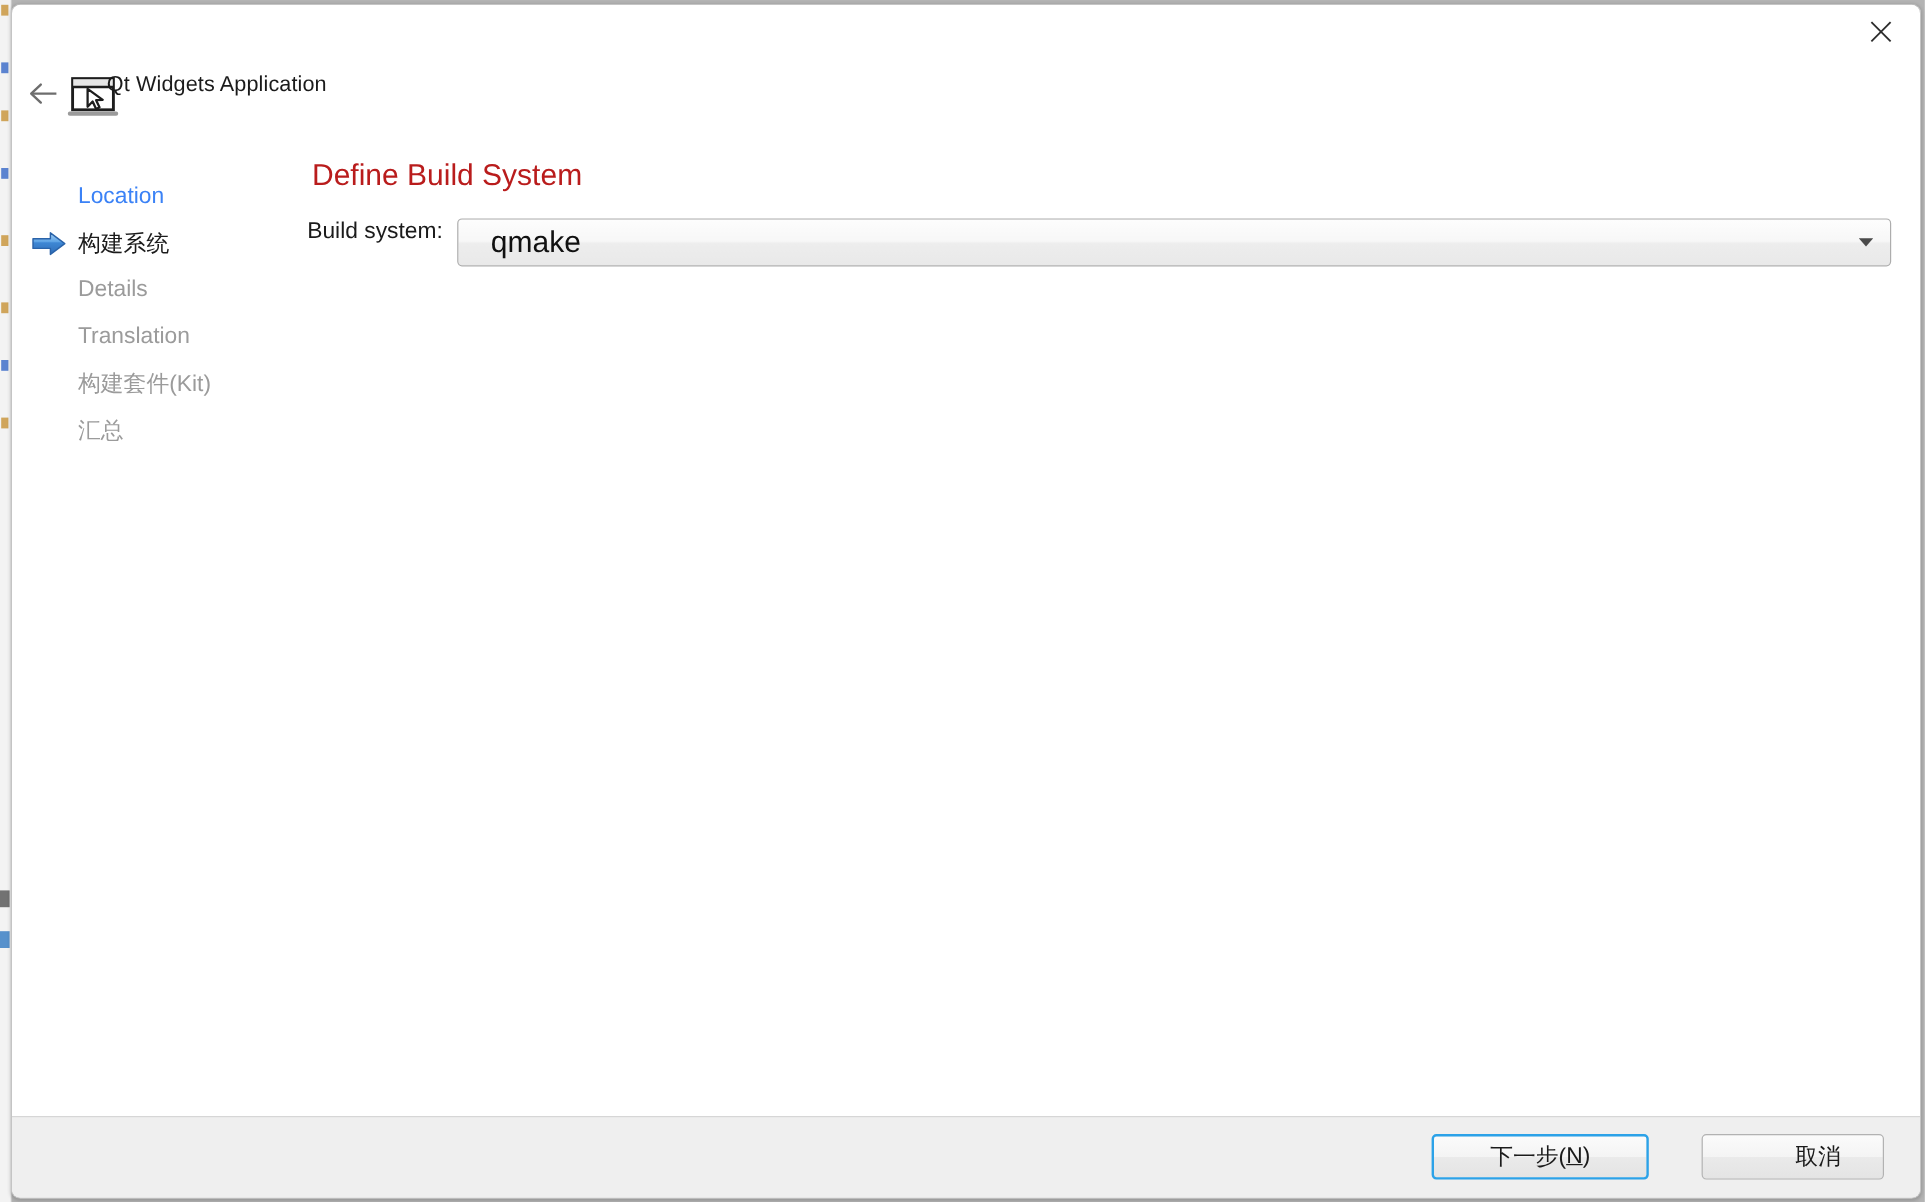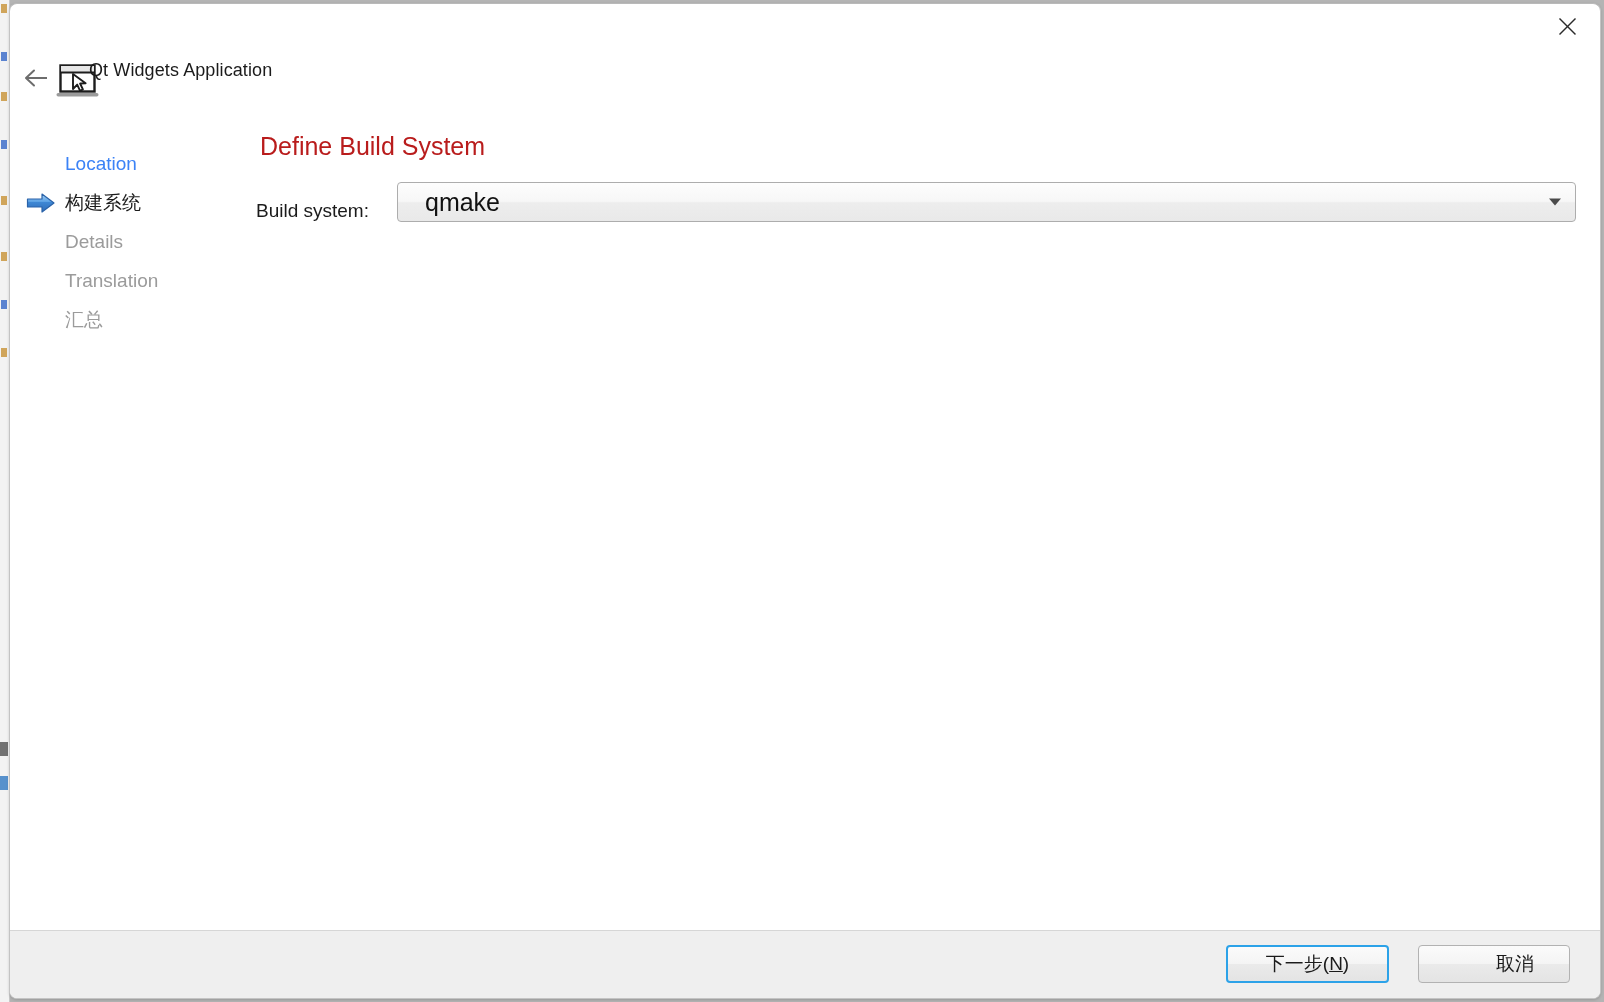--- a/index.html
+++ b/index.html
@@ -147,22 +147,21 @@
     font-size: 25px;
     color: #b91c1c;
     white-space: nowrap;
   }
   #form-row {
     position: absolute;
     left: 246px;
     top: 178px;
     width: 1320px;
     display: flex;
-    align-items: flex-end;
-    gap: 16px;
+    align-items: flex-start;
   }
   #buildsystem-label {
     font-size: 19px;
     color: #1b1b1b;
     white-space: nowrap;
     margin-right: 12px;
   }
   #buildsystem-combo {
     position: relative;
     flex: 1;
@@ -212,22 +211,22 @@
     display: flex;
     align-items: center;
     justify-content: center;
     font-size: 19px;
     color: #1b1b1b;
     background: linear-gradient(to bottom, #fbfbfb 0%, #f4f4f4 50%, #eaeaea 51%, #e4e4e4 100%);
     cursor: pointer;
     white-space: nowrap;
   }
   #next-button {
-    right: 211px;
-    width: 163px;
+    right: 226px;
+    width: 181px;
     border: 2px solid #2ca2e8;
   }
   #cancel-button {
     right: 30px;
     width: 152px;
     border: 1px solid #b2b2b2;
     padding-left: 42px;
   }
   .accel { text-decoration: underline; }
 </style>
@@ -306,20 +305,24 @@
     <div class="step-row disabled">
       <span class="step-marker"></span>
       <span class="step-label">Details</span>
     </div>
 
     <div class="step-row disabled">
       <span class="step-marker"></span>
       <span class="step-label">Translation</span>
     </div>
 
+    <div class="step-row disabled">
+      <span class="step-marker"></span>
+      <span class="step-label">构建套件(Kit)</span>
+    </div>
 
     <div class="step-row disabled">
       <span class="step-marker"></span>
       <span class="step-label">汇总</span>
     </div>
 
   </div>
 
   <div id="page-heading">Define Build System</div>
 

